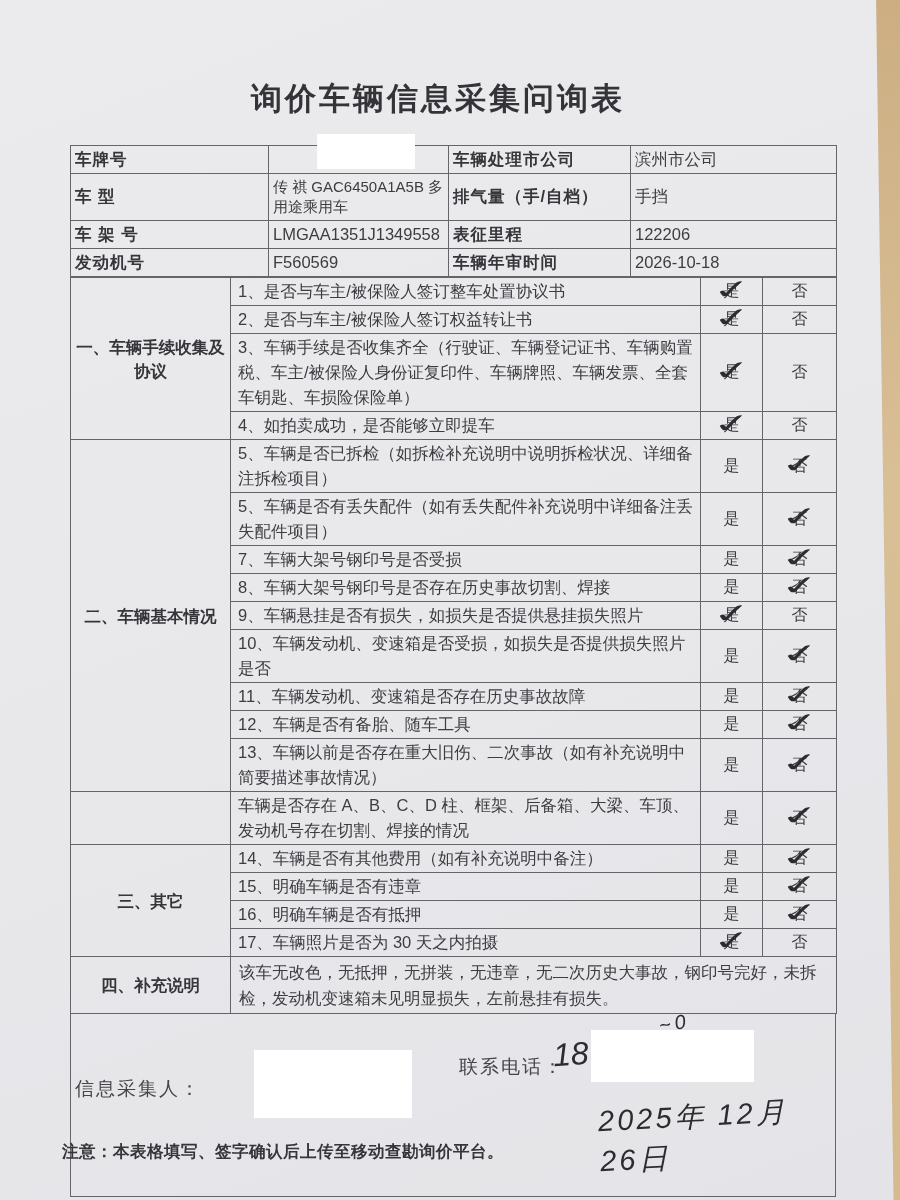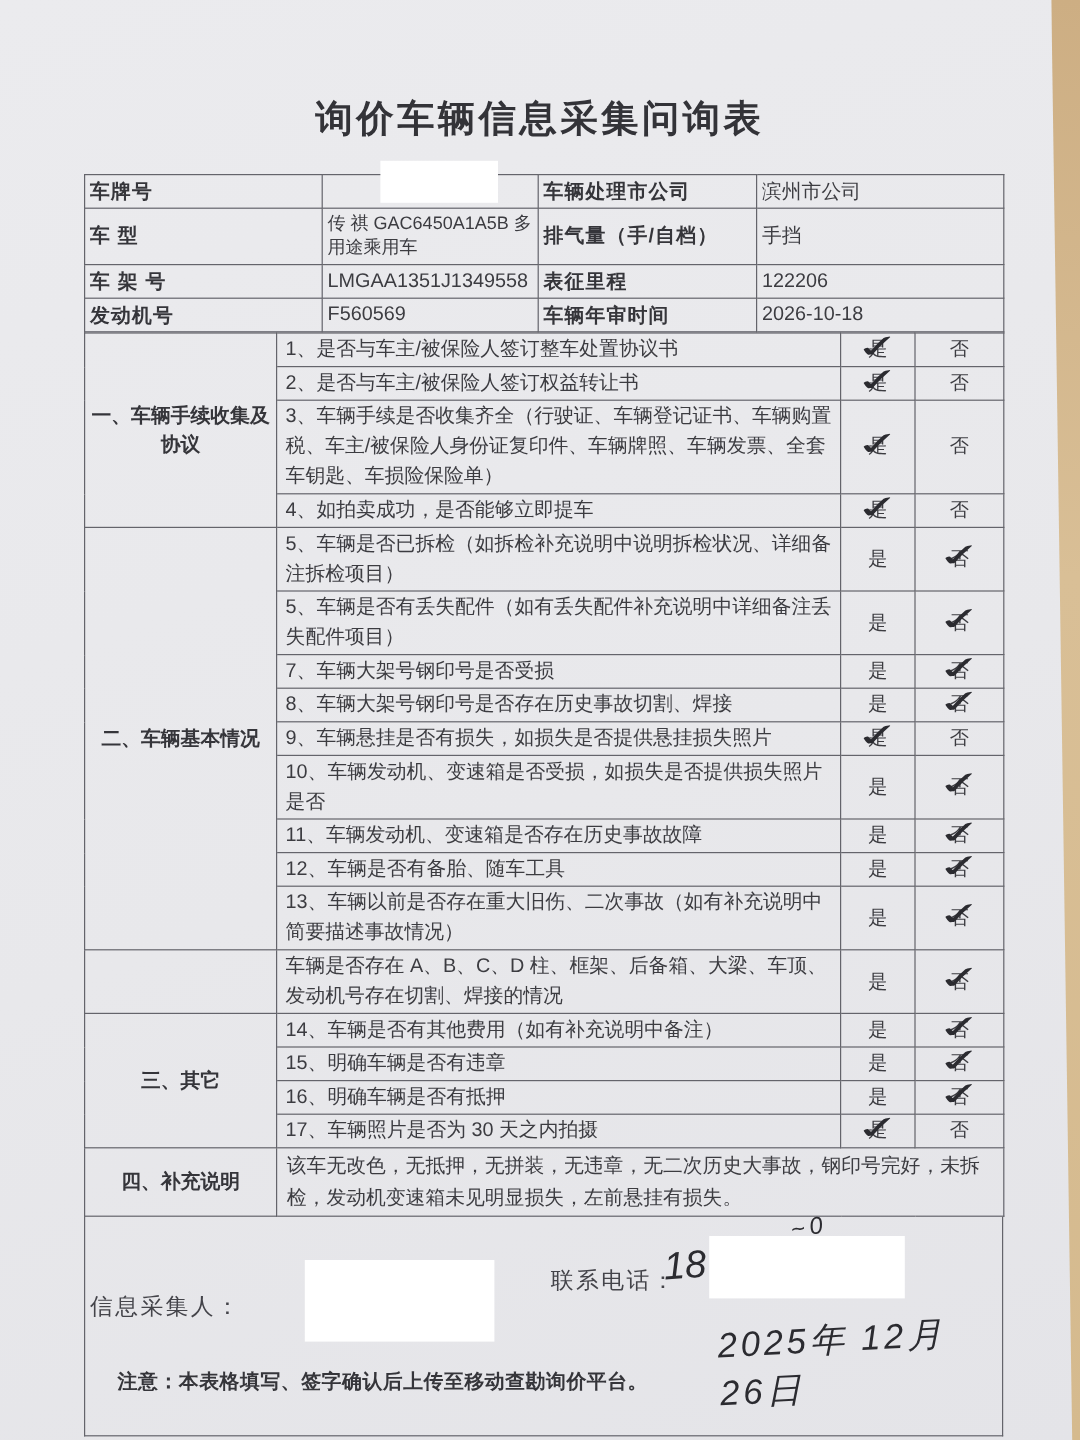--- a/index.html
+++ b/index.html
@@ -8,21 +8,21 @@
     background:linear-gradient(160deg,#ebebee 0%,#e8e8eb 55%,#e4e4e8 100%);
     font-family:"Liberation Sans","DejaVu Sans",sans-serif;
     color:#3c3c41;
   }
   .desk{
     position:absolute;right:0;top:0;width:26px;height:1200px;
     background:linear-gradient(180deg,#cdae83,#d9bf96 40%,#d5ba8e);
     clip-path:polygon(8% 0,100% 0,100% 100%,75% 100%);
   }
   .title{
-    position:absolute;top:78px;left:12px;width:876px;text-align:center;
+    position:absolute;top:78px;left:0;width:876px;text-align:center;
     font-size:31px;font-weight:bold;letter-spacing:3px;color:#333338;
   }
   .sheet{position:absolute;left:70px;top:145px;width:766px}
   table{border-collapse:collapse;width:766px;table-layout:fixed}
   td{border:1px solid #64646b;overflow:hidden}
   
   .info td{font-size:16.5px;padding:1px 4px;vertical-align:middle}
   .info .lbl{font-weight:bold;color:#35353a;letter-spacing:1px}
   .info tr td{height:25px}
   .info tr:nth-child(2) td{height:44px}
@@ -44,21 +44,21 @@
   .hand{font-style:italic;color:#2b2b30}
   .hand-phone{position:absolute;left:482px;top:22px;font-size:32px;transform:rotate(-4deg)}
   .hand-frag{position:absolute;left:588px;top:-2px;font-size:20px;transform:rotate(-10deg);letter-spacing:4px}
   .hand-date{position:absolute;left:528px;top:82px;font-size:29px;letter-spacing:3px;transform:rotate(-3deg)}
   .redact{position:absolute;background:#ffffff;z-index:5}
   .redact-plate{left:317px;top:134px;width:98px;height:35px}
   .redact-name{left:183px;top:36px;width:158px;height:68px}
   .redact-phone{left:520px;top:16px;width:163px;height:52px}
   .note{
     position:absolute;left:62px;top:1141px;width:780px;
-    font-size:16.5px;font-weight:bold;color:#35353a;letter-spacing:.5px;margin-left:36px;
+    font-size:16.5px;font-weight:bold;color:#35353a;letter-spacing:.5px;
   }
 </style>
 </head>
 <body>
 
 <div class="desk"></div>
 
 <div class="title">询价车辆信息采集问询表</div>
 
 <div class="sheet">

